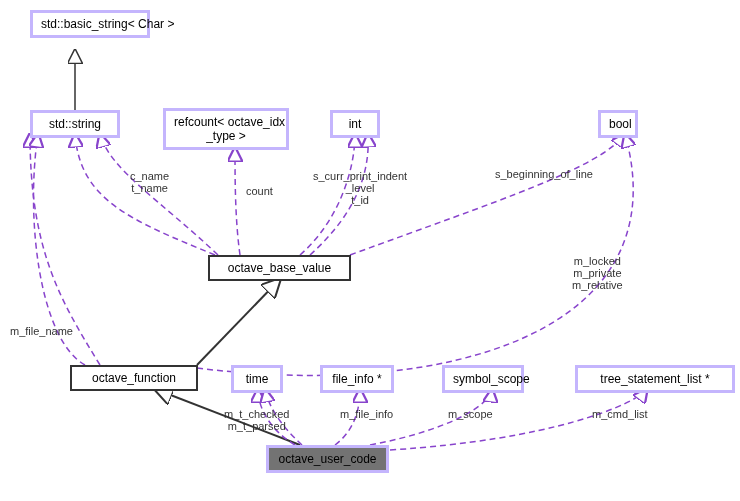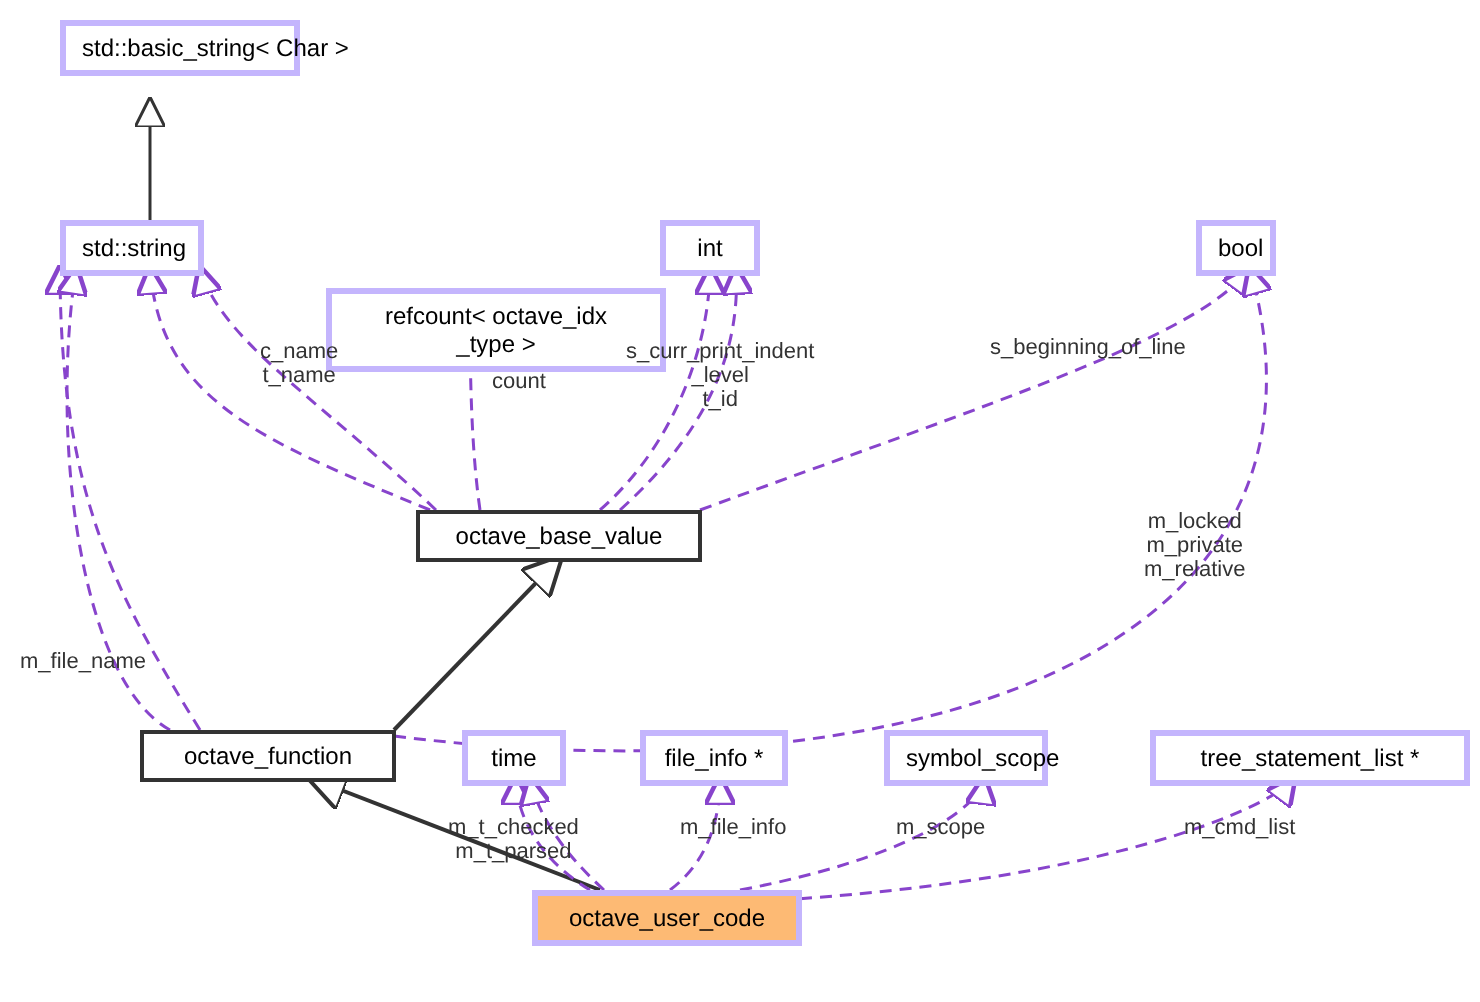--- a/index.html
+++ b/index.html
@@ -100,25 +100,25 @@
 
     <path d="M 197 368 C 450 400 680 330 625 134" stroke="#8844cc" stroke-width="1.5" stroke-dasharray="6,4" fill="none" marker-end="url(#arr-purple-hollow)"></path>
 
   </svg>
 
   <div class="node-box" style="left:30px; top:10px; width:120px; text-align:center;">
     <span>std::basic_string&lt;
 Char &gt;</span>
   </div>
 
-  <div class="node-box" style="left:30px; top:110px; width:72px;text-align:center;">
+  <div class="node-box" style="left:30px; top:110px; width:90px;text-align:center;">
     <span>std::string</span>
   </div>
 
-  <div class="node-box" style="left:163px; top:108px; width:170px; text-align:center;margin-top:36px;">
+  <div class="node-box" style="left:163px; top:108px; width:126px; text-align:center;">
     <span>refcount&lt; octave_idx<br>_type &gt;</span>
   </div>
 
   <div class="node-box" style="left:330px; top:110px; width:50px;">
     <span>int</span>
   </div>
 
   <div class="node-box" style="left:598px; top:110px; width:40px;">
     <span>bool</span>
   </div>
@@ -140,21 +140,21 @@
   </div>
 
   <div class="node-box" style="left:442px; top:365px; width:82px;">
     <span>symbol_scope</span>
   </div>
 
   <div class="node-box" style="left:575px; top:365px; width:160px;">
     <span>tree_statement_list *</span>
   </div>
 
-  <div class="node-box" style="left:266px; top:445px; width:135px; background:#fdba74;">
+  <div class="node-box" style="left:266px; top:445px; width:123px; background:#737373;">
     <span>octave_user_code</span>
   </div>
 
   <div class="node-label" style="left:130px; top:170px; text-align:center;">
     c_name<br>t_name
   </div>
 
   <div class="node-label" style="left:246px; top:185px;">
     count
   </div>

